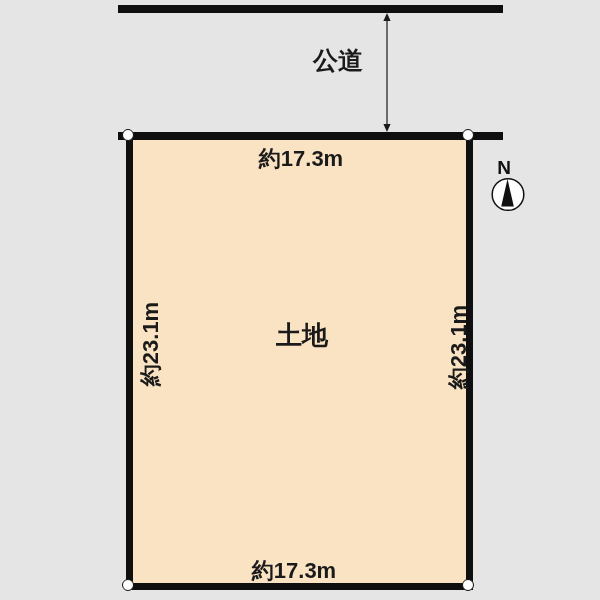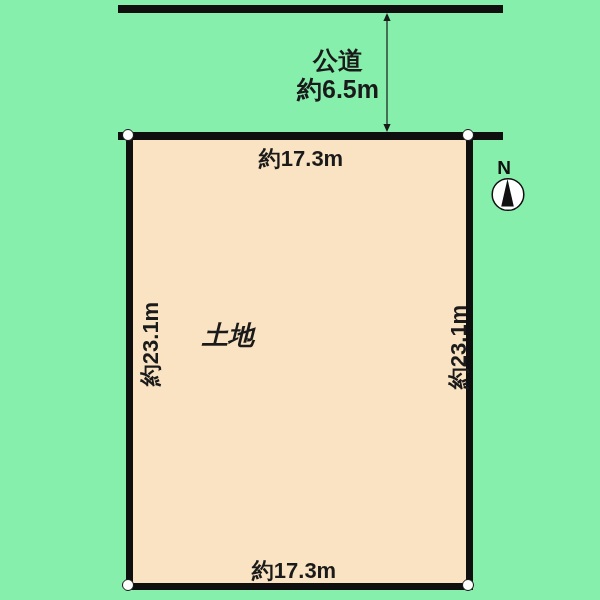--- a/index.html
+++ b/index.html
@@ -5,21 +5,21 @@
   html, body {
     margin: 0;
     padding: 0;
     background: #ffffff;
     font-family: "Liberation Sans", "DejaVu Sans", sans-serif;
   }
   #canvas {
     position: relative;
     width: 600px;
     height: 600px;
-    background: #86efac;
+    background: #e5e5e5;
     overflow: hidden;
     color: #111111;
   }
   .abs { position: absolute; }
 
   
   .road-line {
     left: 118px; top: 5px; width: 385px; height: 8px;
     background: #0f0f0f;
   }
@@ -71,27 +71,27 @@
   }
   .dim-top    { left: 231px; top: 144px; width: 140px; }
   .dim-bottom { left: 224px; top: 556px; width: 140px; }
   .dim-left   { left: 98px;  top: 332px; width: 100px; height: 24px;
                 transform: rotate(-90deg); }
   .dim-right  { left: 406px; top: 335px; width: 100px; height: 24px;
                 transform: rotate(-90deg); }
 
   .plot-center-text {
     left: 202px; top: 321px; width: 200px;
+    text-align: center;
     font-size: 26px;
     font-weight: bold;
     line-height: 28px;
     color: #1a1a1a;
     z-index: 4;
     white-space: nowrap;
-    font-style: italic;
   }
 
   
   .north-label {
     left: 491px; top: 157px; width: 26px;
     text-align: center;
     font-size: 19px;
     font-weight: bold;
     color: #111111;
   }
@@ -102,21 +102,20 @@
 </style>
 </head>
 <body>
 
 <div id="canvas">
 
   <div class="abs road-line"></div>
 
   <div class="abs road-text">
     <div>公道</div>
-    <div>約6.5m</div>
   </div>
 
   <svg class="abs arrow-svg" width="12" height="119" viewBox="0 0 12 119">
     <line x1="6" y1="5" x2="6" y2="114" stroke="#1a1a1a" stroke-width="1.2"></line>
     <polygon points="6,0 2.4,8 9.6,8" fill="#1a1a1a"></polygon>
     <polygon points="6,119 2.4,111 9.6,111" fill="#1a1a1a"></polygon>
   </svg>
 
   <div class="abs north-label">N</div>
   <svg class="abs compass-svg" width="36" height="36" viewBox="0 0 36 36">

